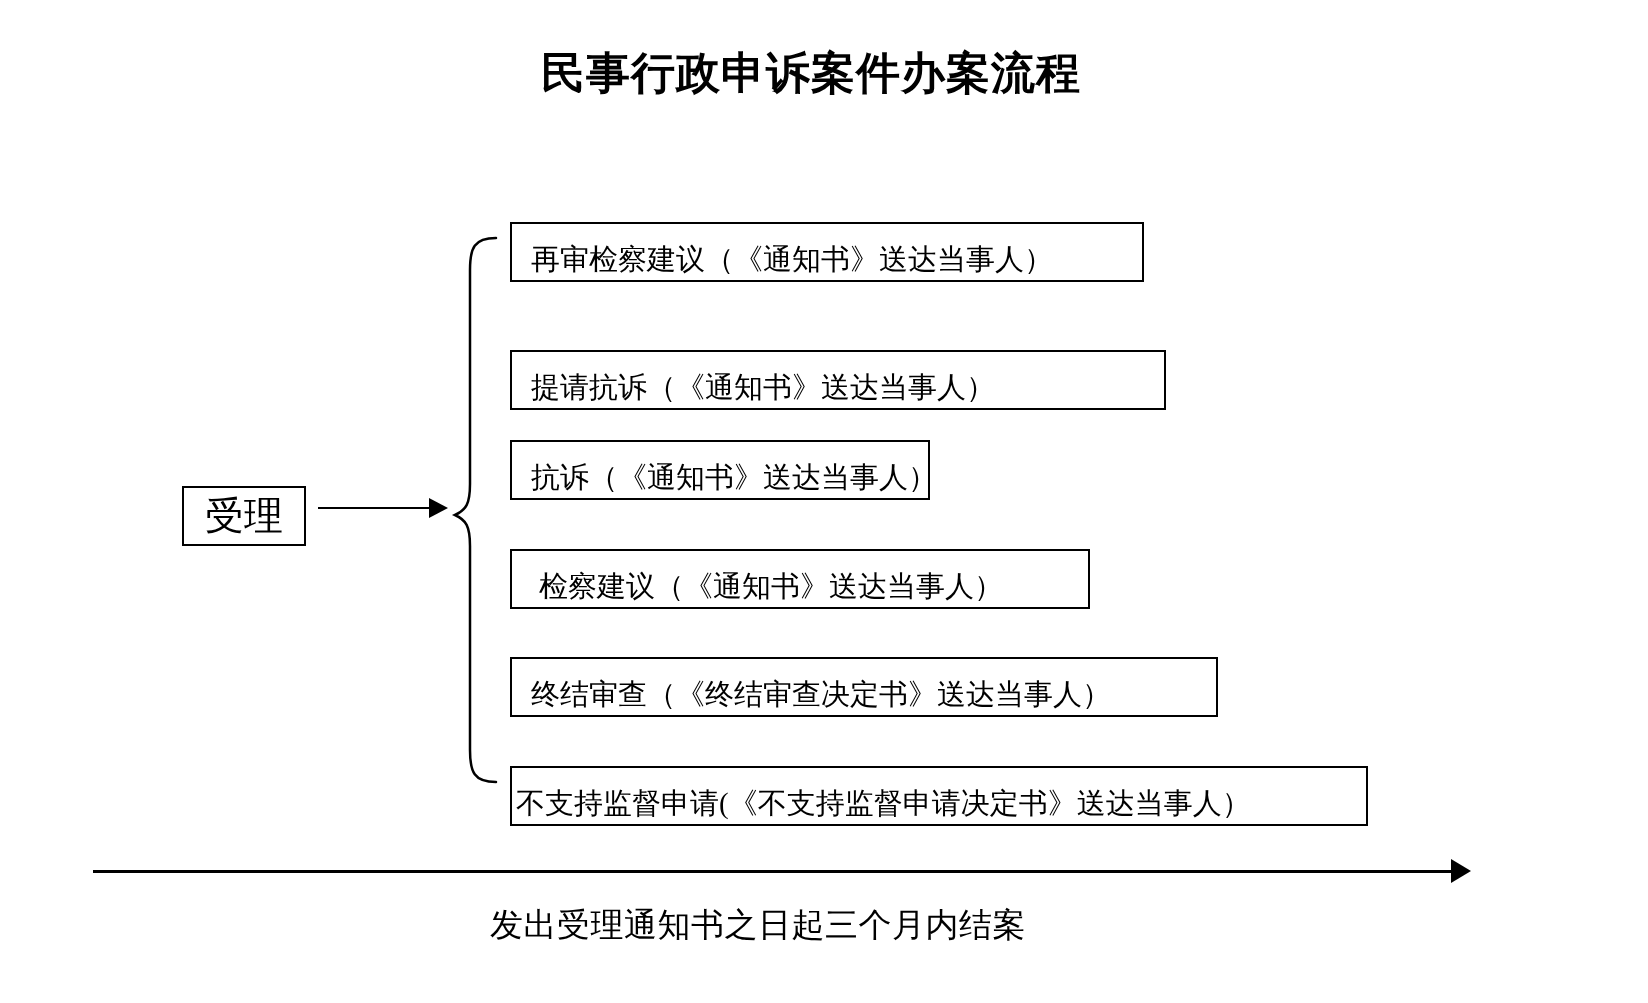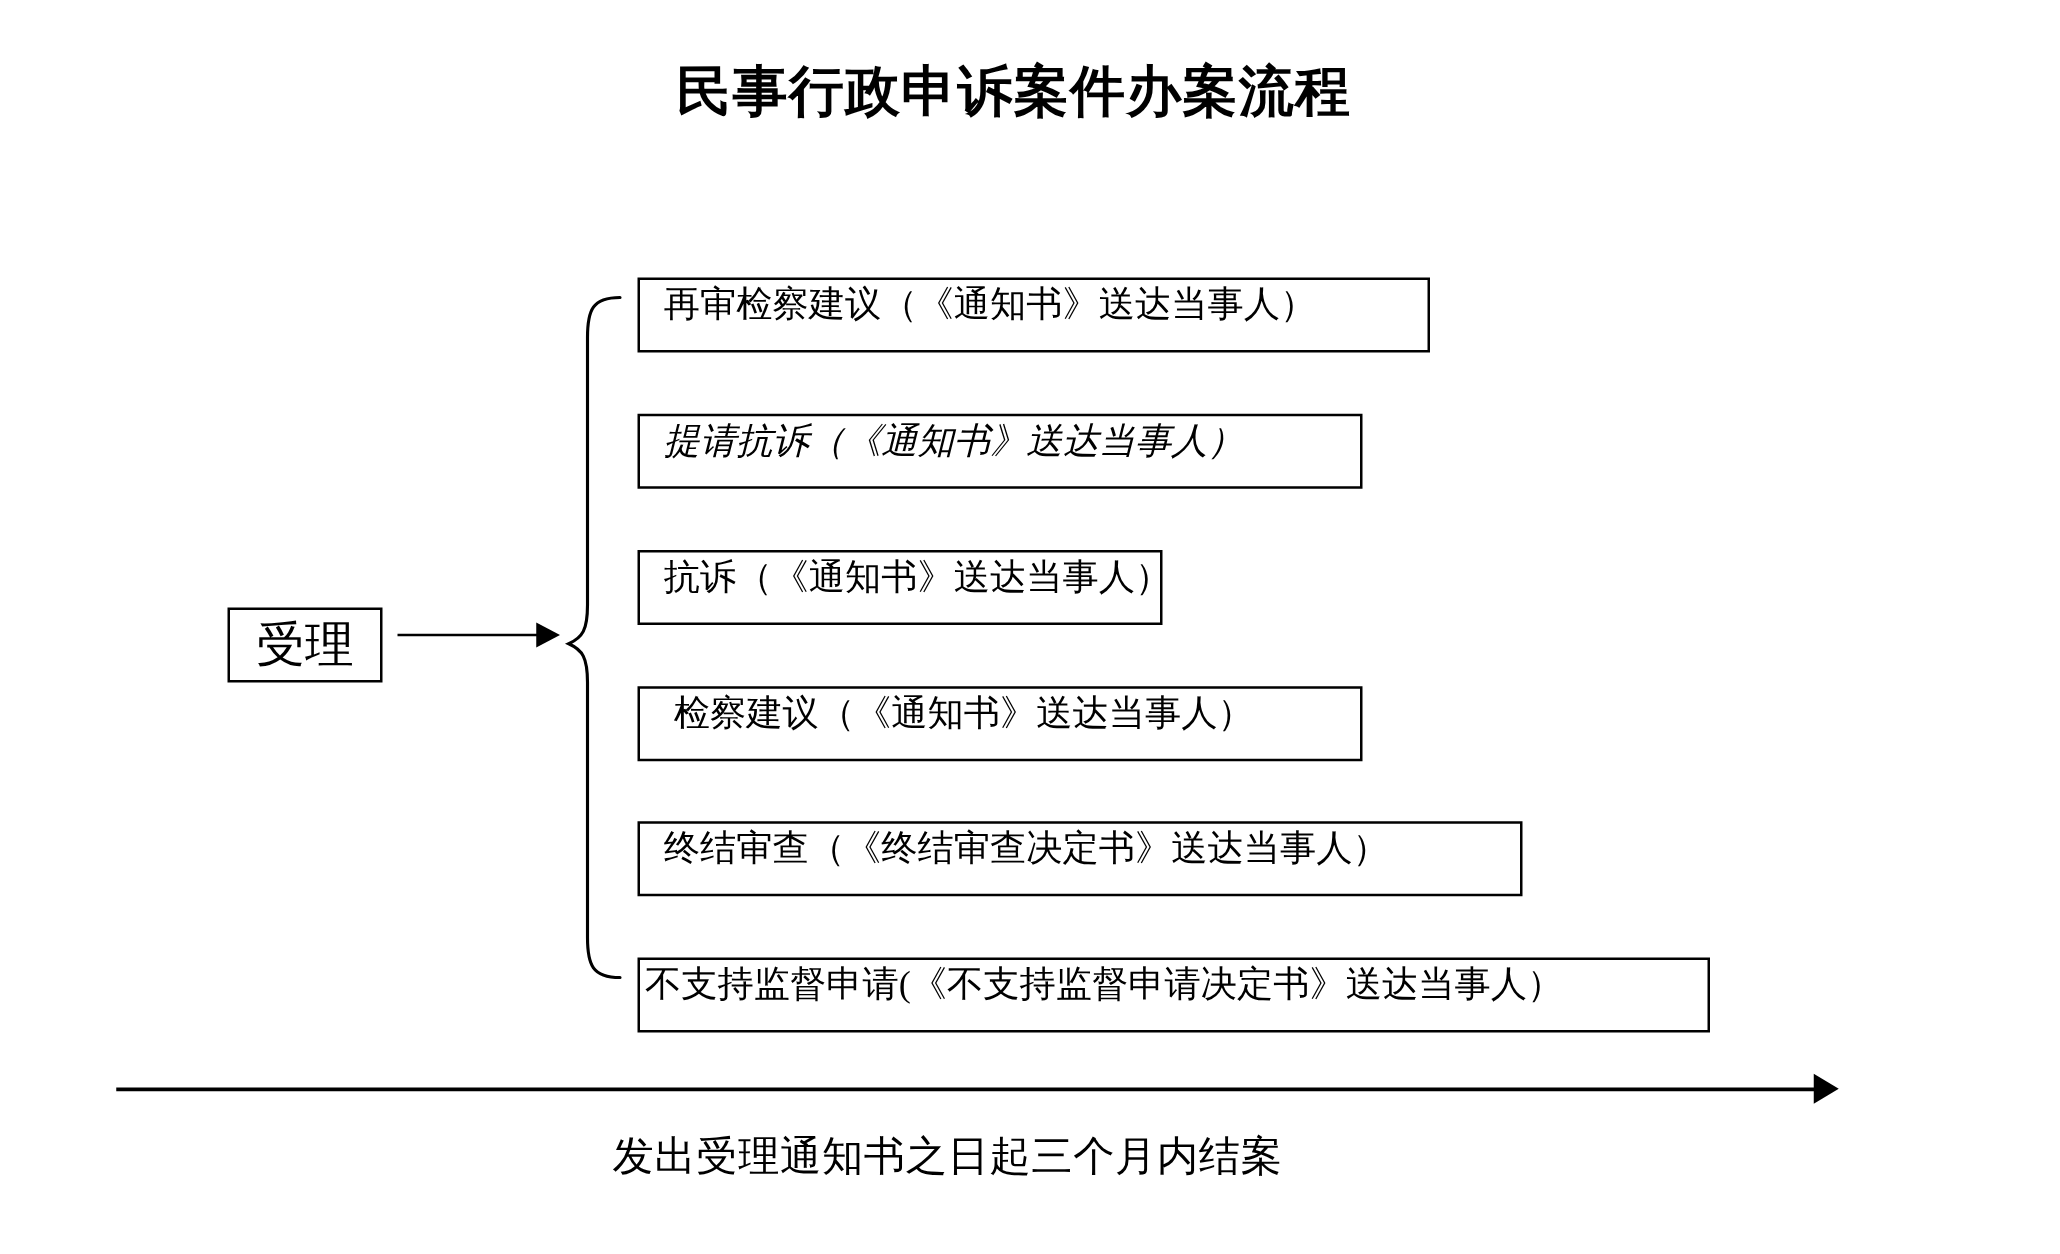--- a/index.html
+++ b/index.html
@@ -67,28 +67,28 @@
     position: absolute;
     left: 448px;
     top: 232px;
   }
   .obox {
     position: absolute;
     left: 510px;
     height: 60px;
     border: 2px solid #000000;
     display: flex;
-    align-items: flex-start;
+    align-items: flex-end;
     padding-left: 19px;
     font-size: 29px;
     white-space: nowrap;
     box-sizing: border-box;
   }
   .obox-1 { top: 222px; width: 634px; }
-  .obox-2 { top: 331px; width: 580px; font-style: italic; }
+  .obox-2 { top: 350px; width: 656px; }
   .obox-3 { top: 440px; width: 420px; }
   .obox-4 { top: 549px; width: 580px; padding-left: 27px; }
   .obox-5 { top: 657px; width: 708px; }
   .obox-6 { top: 766px; width: 858px; padding-left: 4px; }
   .bottom-line {
     left: 93px;
     top: 870px;
     width: 1360px;
     height: 3px;
   }

